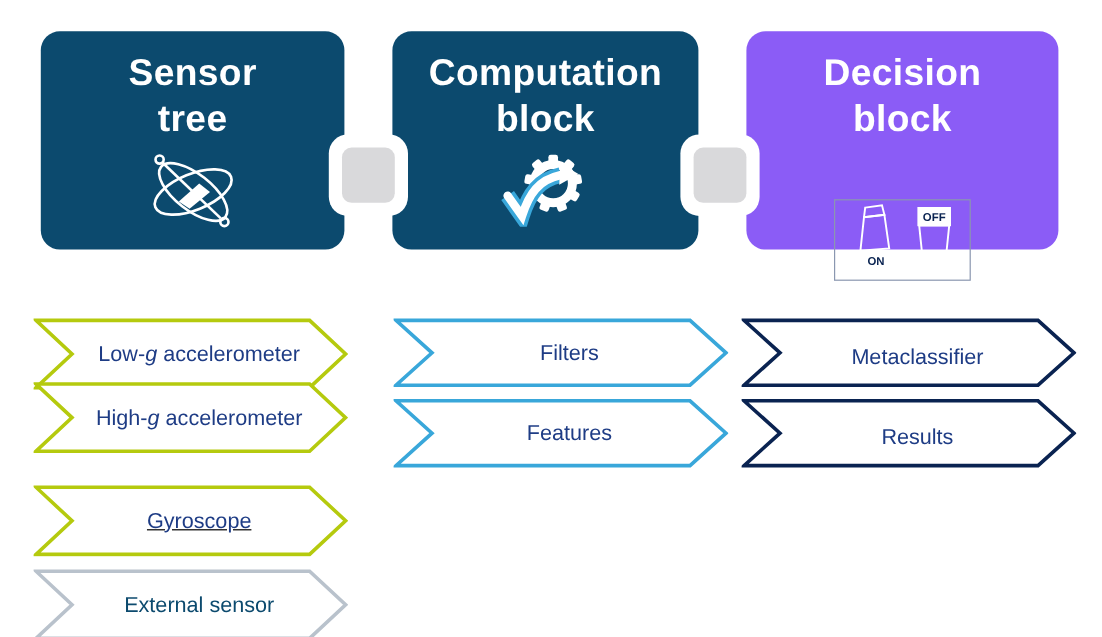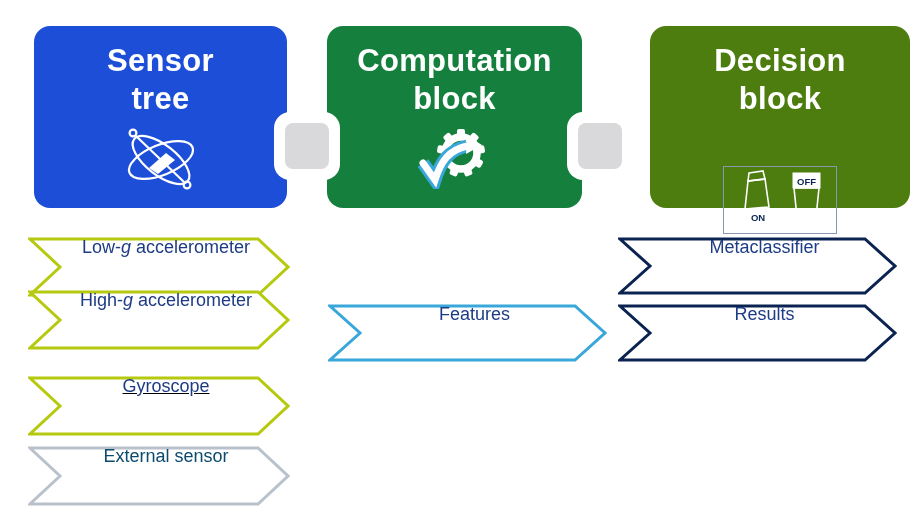--- a/index.html
+++ b/index.html
@@ -2,36 +2,36 @@
 <html><head>
 <meta charset="utf-8">
 <style>
   html,body{margin:0;padding:0;background:#ffffff;}
   body{font-family:"Liberation Sans", sans-serif;}
   .canvas{position:relative;width:918px;height:531px;background:#ffffff;overflow:hidden;}
 
   
   .block{position:absolute;top:26px;height:182px;border-radius:16px;color:#ffffff;
          display:flex;flex-direction:column;align-items:center;z-index:1;}
-  .b1{left:34px;width:253px;background:#1d4ed8;}
-  .b2{left:327px;width:255px;background:#15803d;}
-  .b3{left:650px;width:260px;background:#4d7c0f;gap:41px;}
+  .b1{left:34px;width:253px;background:#0c4a6e;}
+  .b2{left:327px;width:255px;background:#0c4a6e;}
+  .b3{left:622px;width:260px;background:#8b5cf6;gap:41px;}
   .block-title{margin-top:16px;text-align:center;font-weight:bold;font-size:31px;
                line-height:1.22;letter-spacing:.3px;}
   .block-icon{margin-top:5px;line-height:0;}
 
   
   .connector{position:absolute;top:112px;width:66px;height:68px;background:#ffffff;
              border-radius:16px;z-index:3;}
   .connector .inner{position:absolute;left:11px;top:11px;right:11px;bottom:11px;
                     background:#d9d9db;border-radius:8px;}
   .c1{left:274px;} .c2{left:567px;}
 
   
-  .chevron{position:absolute;display:flex;align-items:flex-start;justify-content:center;}
+  .chevron{position:absolute;display:flex;align-items:center;justify-content:center;margin-top:28px;}
   .chevron svg{position:absolute;left:0;top:0;}
   .chevron .lbl{position:relative;z-index:2;font-size:18px;color:#1e3c85;white-space:nowrap;
                 padding-left:14px;}
   .chevron .lbl i{font-style:italic;}
   .chevron.disabled .lbl{color:#0c4a6e;}
   .col1{left:28px;width:262px;height:60px;}
   .col2{left:328px;width:279px;height:58px;}
   .col3{left:618px;width:279px;height:64px;}
   .r0{top:237px;} .r1{top:290px;} .r2{top:376px;text-decoration:underline;} .r3{top:446px;}
   .ra{top:237px;} .rb{top:304px;}
@@ -140,20 +140,26 @@
     </svg>
     <div class="lbl"><span>Gyroscope</span><i></i><span></span></div>
   </div>
   <div class="chevron col1 r3 disabled">
     <svg width="262" height="60" viewBox="0 0 262 60">
       <polygon points="2,2 230,2 260,30 230,58 2,58 32,30" fill="#ffffff" stroke="#b9c2cc" stroke-width="3"></polygon>
     </svg>
     <div class="lbl"><span>External sensor</span><i></i><span></span></div>
   </div>
 
+  <div class="chevron col2 ra">
+    <svg width="279" height="58" viewBox="0 0 279 58">
+      <polygon points="2,2 247,2 277,29 247,56 2,56 32,29" fill="#ffffff" stroke="#39a7da" stroke-width="3"></polygon>
+    </svg>
+    <div class="lbl"><span>Filters</span><i></i><span></span></div>
+  </div>
   <div class="chevron col2 rb">
     <svg width="279" height="58" viewBox="0 0 279 58">
       <polygon points="2,2 247,2 277,29 247,56 2,56 32,29" fill="#ffffff" stroke="#39a7da" stroke-width="3"></polygon>
     </svg>
     <div class="lbl"><span>Features</span><i></i><span></span></div>
   </div>
 
   <div class="chevron col3 ra">
     <svg width="279" height="58" viewBox="0 0 279 58">
       <polygon points="2,2 247,2 277,29 247,56 2,56 32,29" fill="#ffffff" stroke="#0a2351" stroke-width="3"></polygon>

